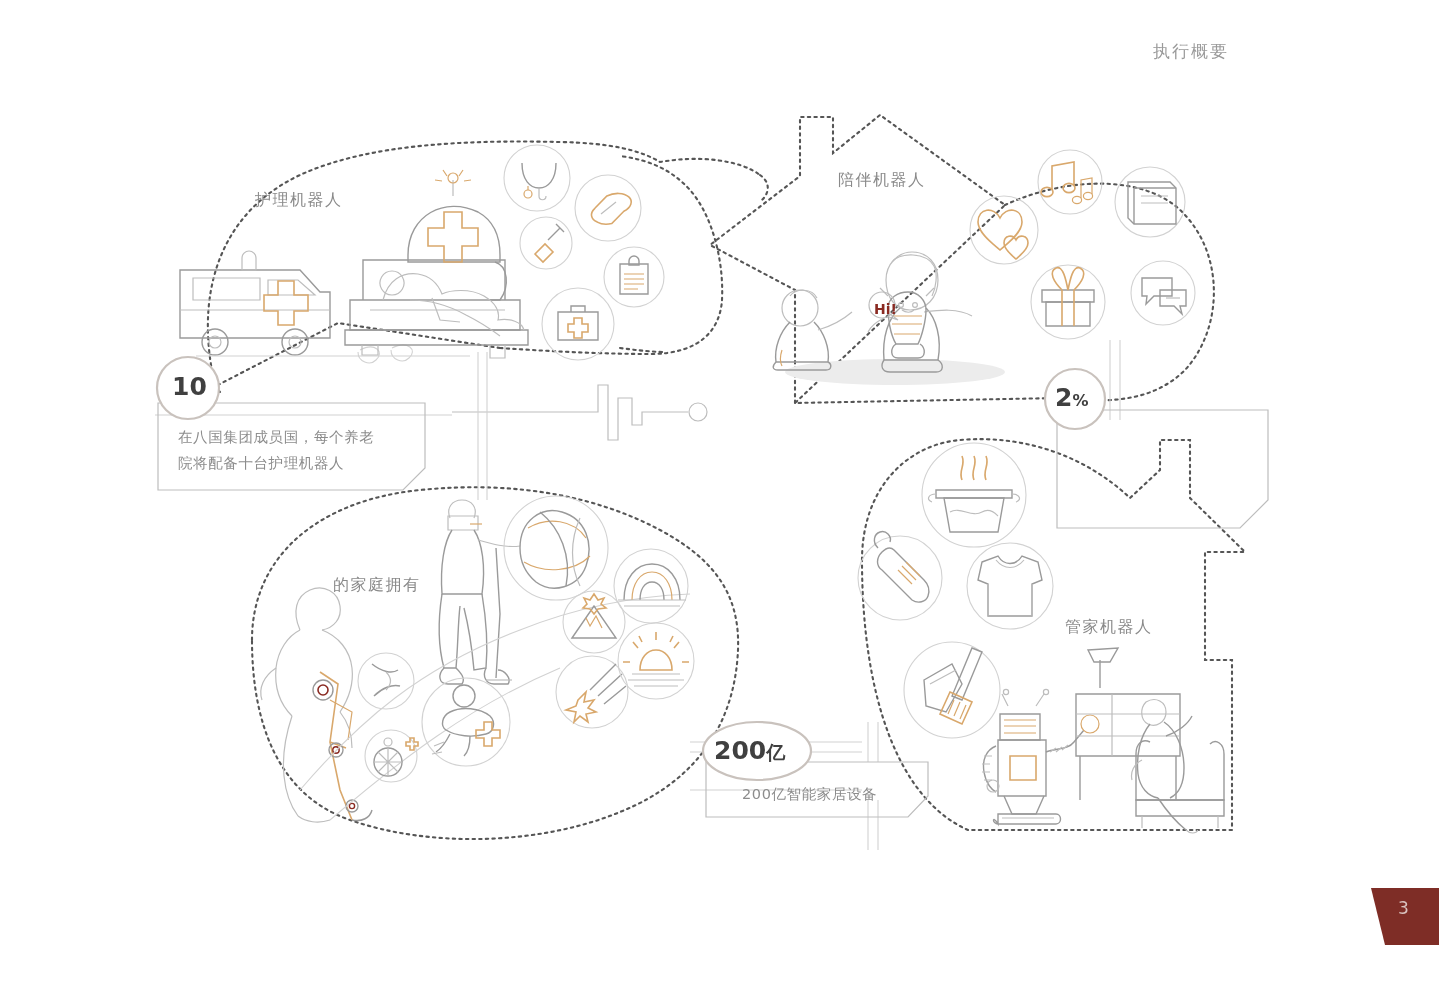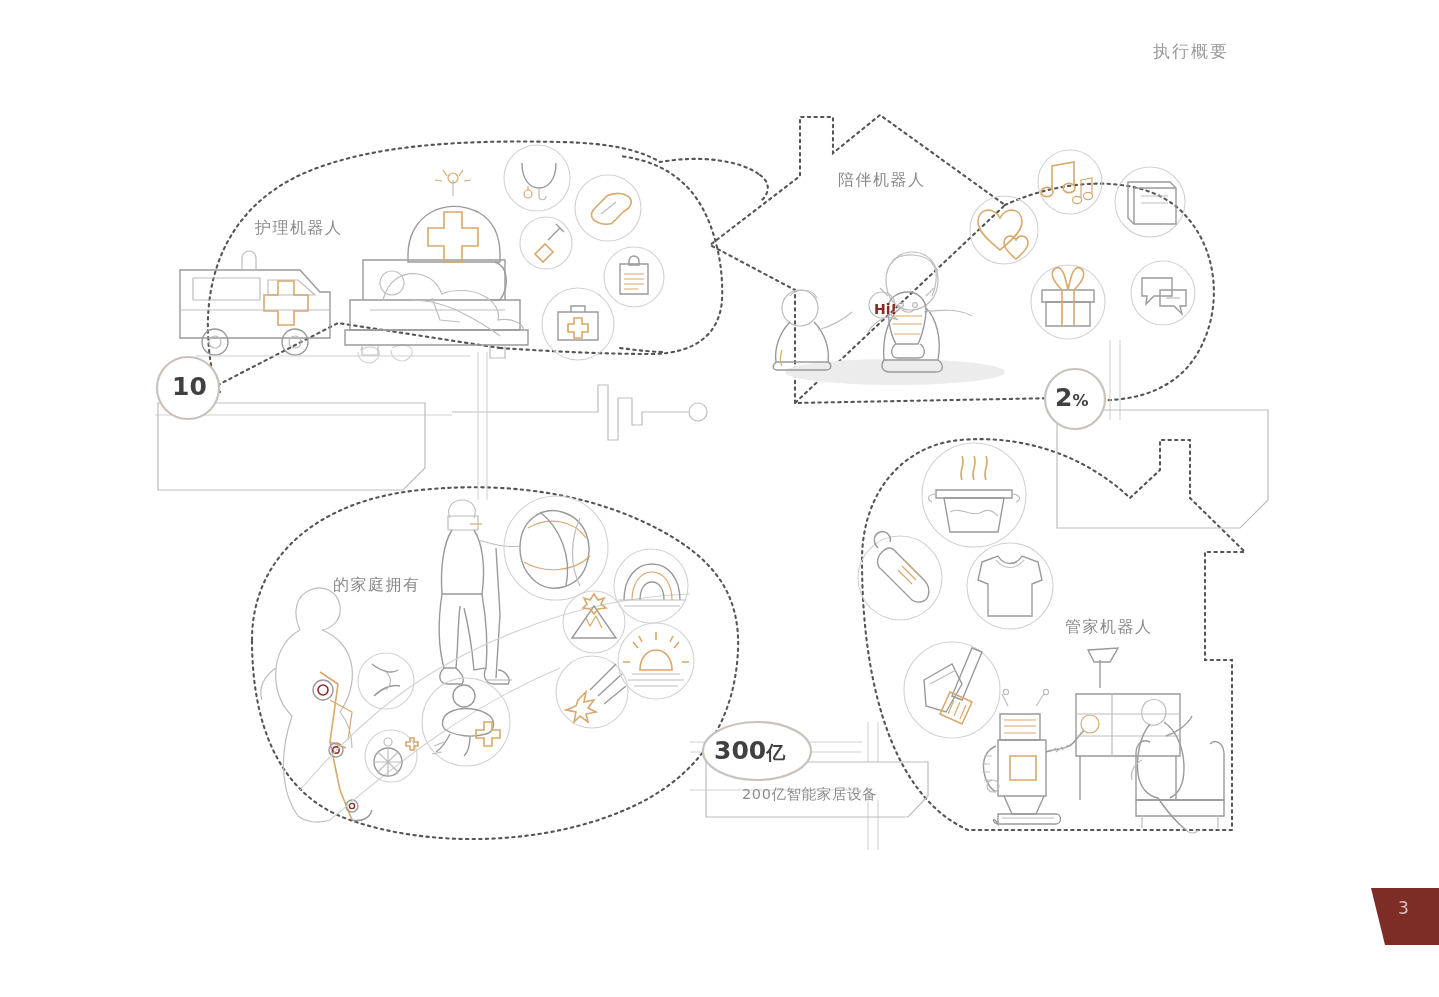--- a/index.html
+++ b/index.html
@@ -32,21 +32,21 @@
     font-family: "DejaVu Sans", "Liberation Sans", sans-serif;
   }
   .cat-label {
     position: absolute;
     font-size: 16px;
     letter-spacing: 1.5px;
     color: #8a8a8a;
     font-family: "DejaVu Sans", "Liberation Sans", sans-serif;
     white-space: nowrap;
   }
-  #lbl-nursing   { left: 255px; top: 218px; }
+  #lbl-nursing   { left: 255px; top: 190px; }
   #lbl-companion { left: 838px; top: 170px; }
   #lbl-bionic    { left: 333px; top: 575px; }
   #lbl-butler    { left: 1065px; top: 617px; }
 
   .callout-text {
     position: absolute;
     font-size: 14.5px;
     line-height: 26px;
     color: #8c8c8c;
     font-family: "DejaVu Sans", "Liberation Sans", sans-serif;
@@ -473,23 +473,25 @@
   </svg>
 
   <div class="hdr">执行概要</div>
 
   <div class="cat-label" id="lbl-nursing">护理机器人</div>
   <div class="cat-label" id="lbl-companion">陪伴机器人</div>
   <div class="cat-label" id="lbl-bionic">的家庭拥有</div>
   <div class="cat-label" id="lbl-butler">管家机器人</div>
 
   <div class="stat-num" id="sn-10">10</div>
+  <div class="callout-text" id="ct-10">在八国集团成员国，每个养老
+院将配备十台护理机器人</div>
 
   <div class="stat-num" id="sn-14"><span>2</span><span class="pct">%</span></div>
 
-  <div class="stat-num" id="sn-200"><span>300</span><span class="unit">亿</span></div>
+  <div class="stat-num" id="sn-200"><span>200</span><span class="unit">亿</span></div>
   <div class="callout-text" id="ct-200">200亿智能家居设备</div>
 
   <div id="hi-bubble-text">Hi!</div>
 
   <div id="pagenum">3</div>
 
 </div>
 
 </body></html>

